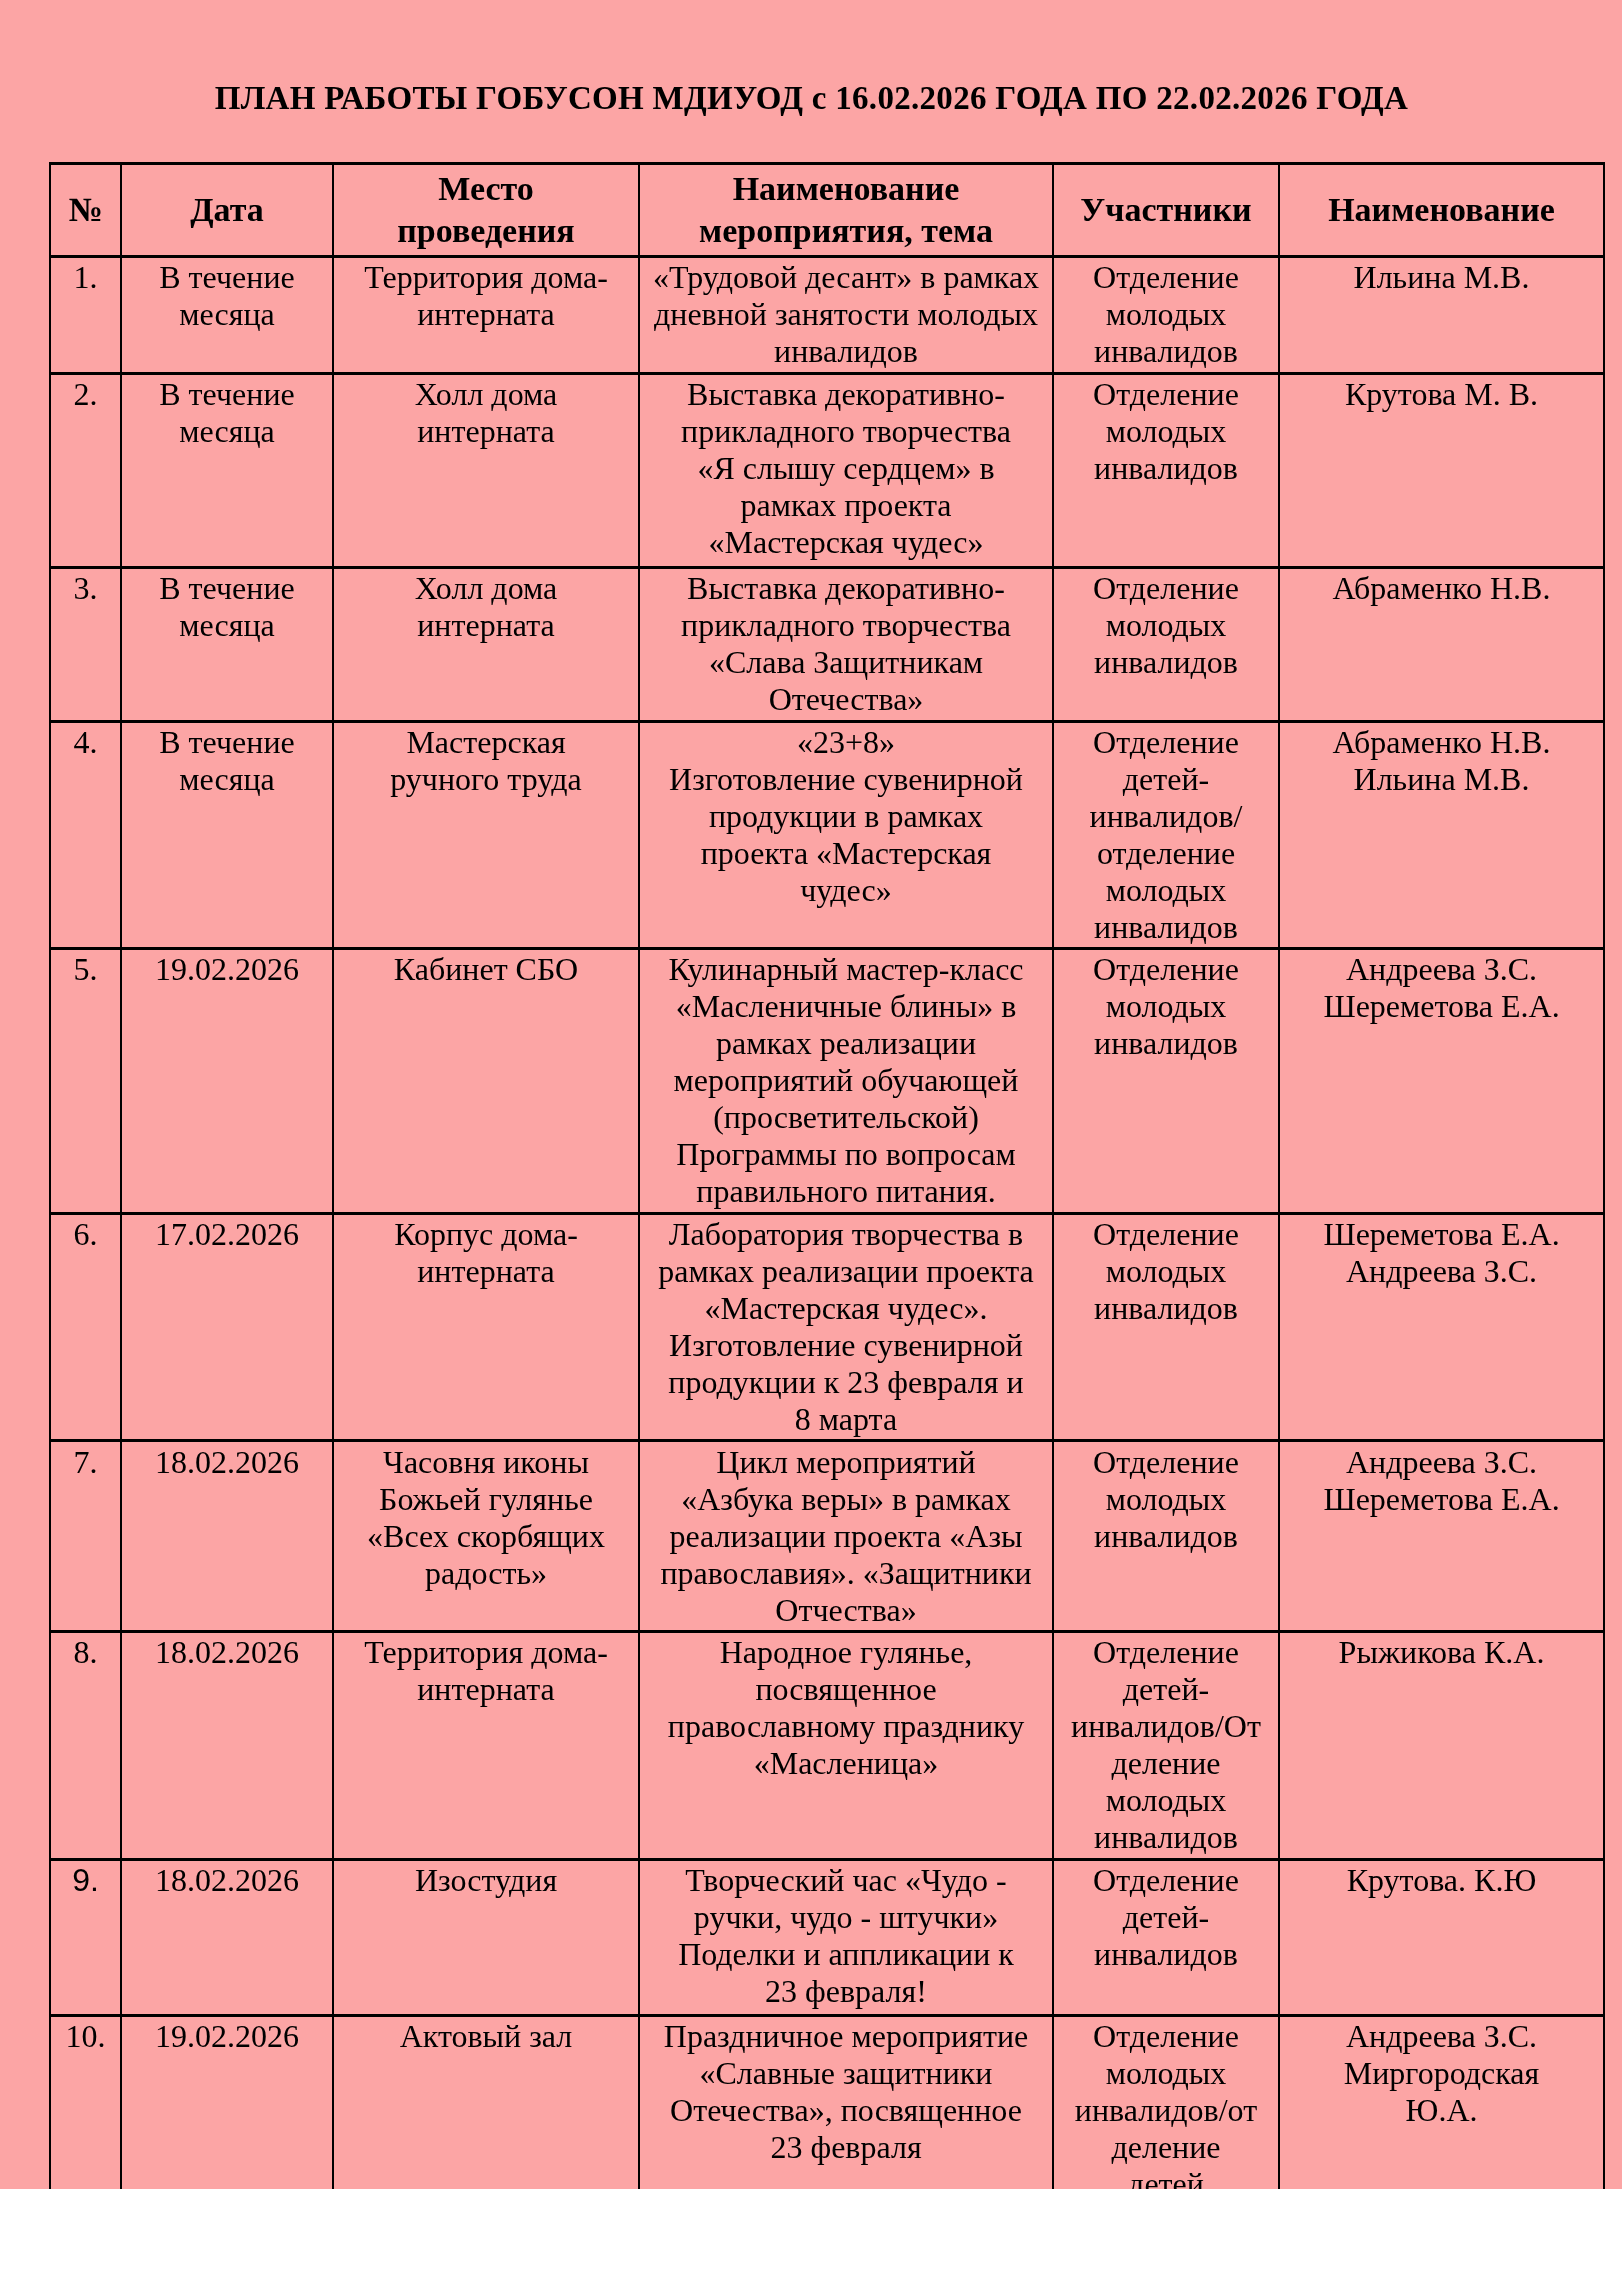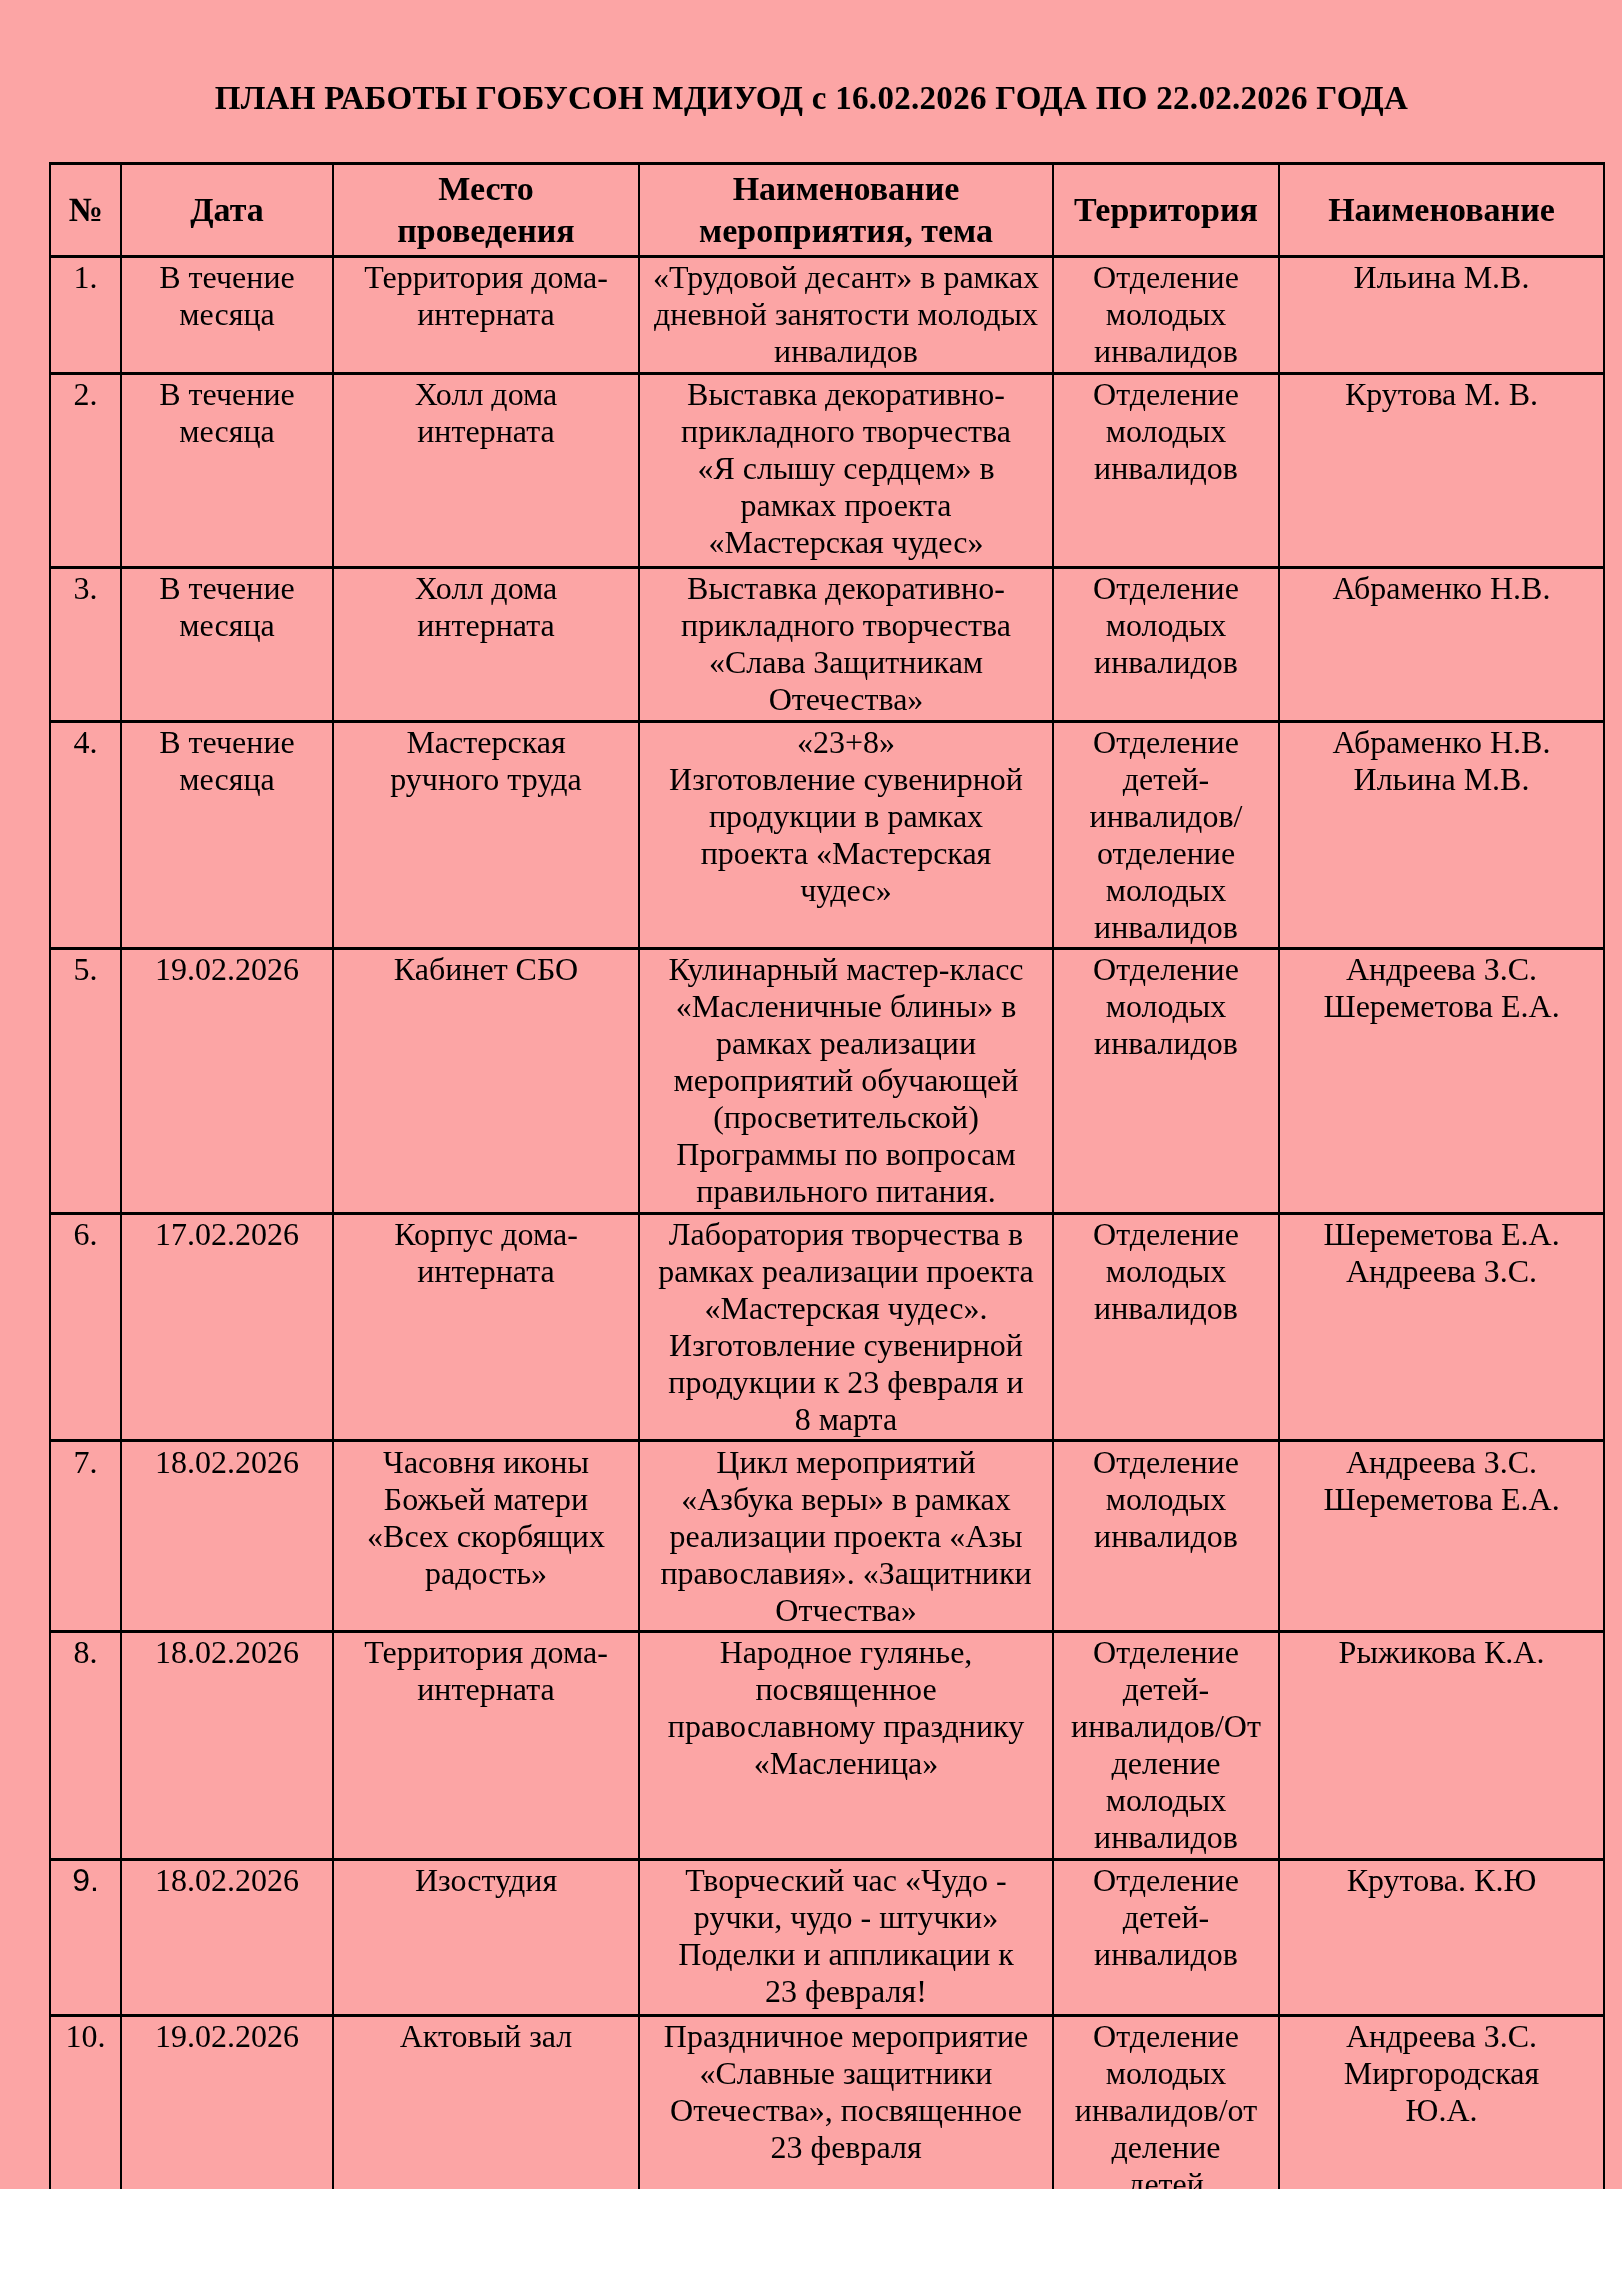--- a/index.html
+++ b/index.html
@@ -82,21 +82,21 @@
     </colgroup>
 
     <tbody>
         <tr class="hrow">
       <th>№</th>
       <th>Дата</th>
       <th>Место
 проведения</th>
       <th>Наименование
 мероприятия, тема</th>
-      <th>Территория</th>
+      <th>Участники</th>
       <th>Наименование</th>
     </tr>
 
     <tr class="r1">
       <td>1.</td>
       <td>В течение
 месяца</td>
       <td>Территория дома-
 интерната</td>
       <td>«Трудовой десант» в рамках
@@ -195,21 +195,21 @@
 молодых
 инвалидов</td>
       <td>Шереметова Е.А.
 Андреева З.С.</td>
     </tr>
 
     <tr class="r7">
       <td>7.</td>
       <td>18.02.2026</td>
       <td>Часовня иконы
-Божьей матери
+Божьей гулянье
 «Всех скорбящих
 радость»</td>
       <td>Цикл мероприятий
 «Азбука веры» в рамках
 реализации проекта «Азы
 православия». «Защитники
 Отчества»</td>
       <td>Отделение
 молодых
 инвалидов</td>

